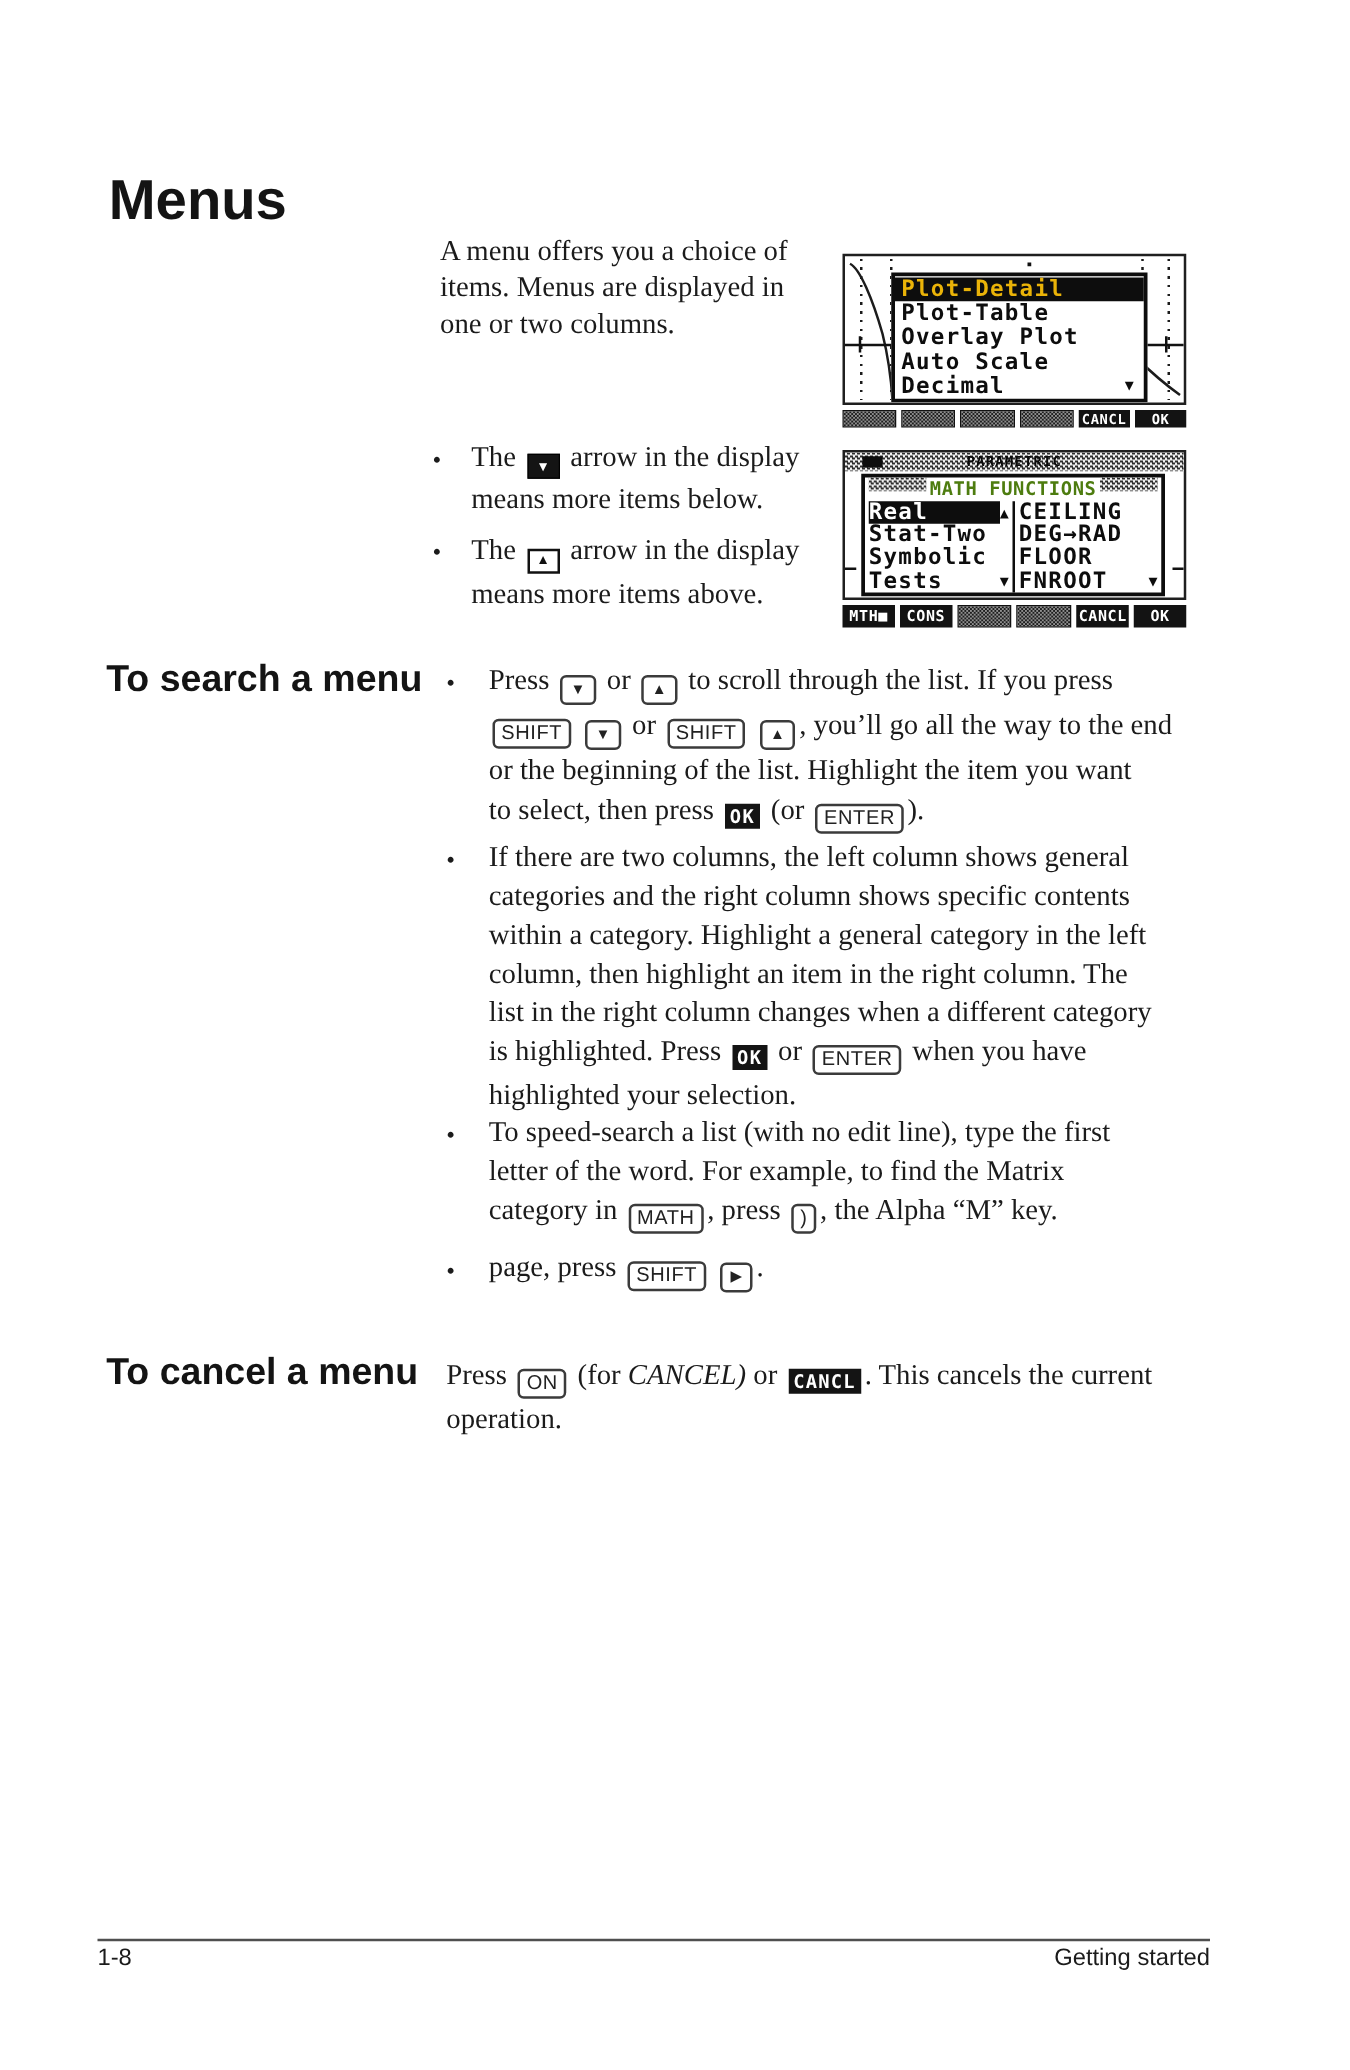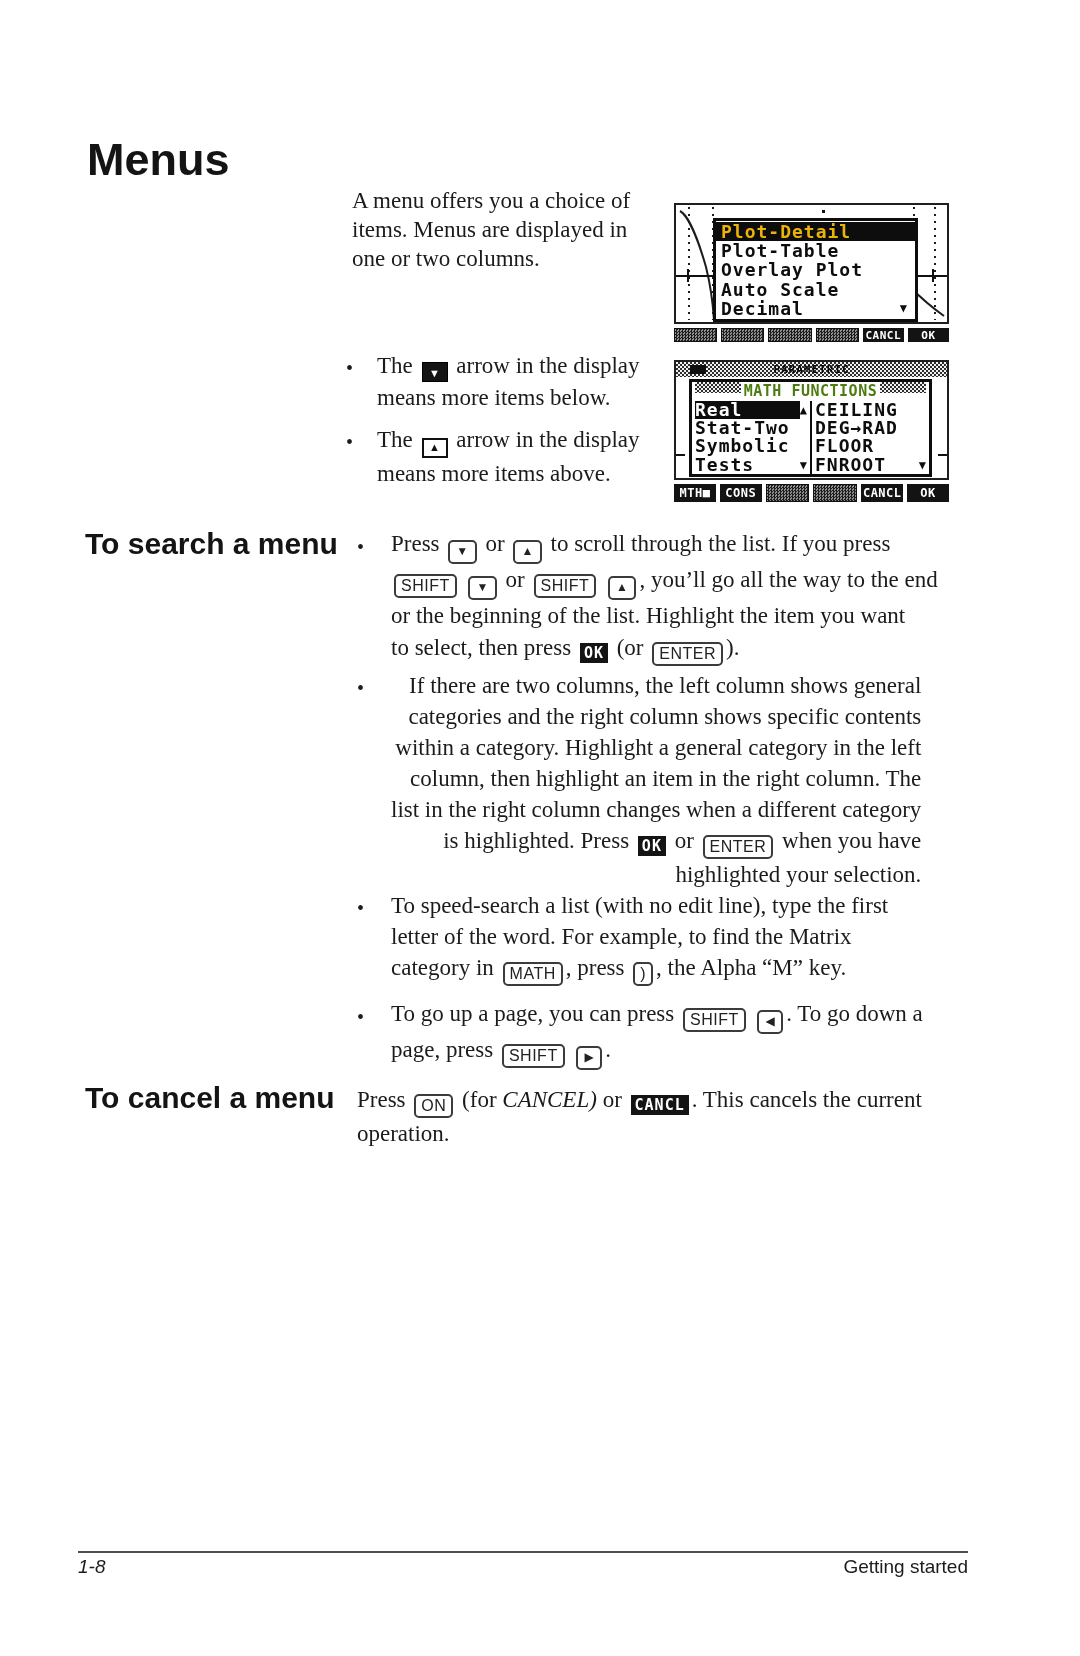--- a/index.html
+++ b/index.html
@@ -91,21 +91,21 @@
               background-size:3px 3px; border:1px solid #111; }
   .sk.lbl { background:#131313; color:#fff; display:flex; align-items:center; justify-content:center;
             font-family:"DejaVu Sans Mono",monospace; font-weight:bold; letter-spacing:.5px; }
   #skrow1 .sk.lbl { font-size:11px; }
   #skrow2 .sk.lbl { font-size:12px; }
 
   
   .footline { position:absolute; left:78px; top:1551px; width:890px; height:2px; background:#4f4f4f; }
   .foot { position:absolute; top:1556px; font-family:"Liberation Sans",sans-serif;
           font-size:19px; color:#1b1b1b; }
-  #foot-left { left:78px;font-style:italic; }
+  #foot-left { left:78px; }
   #foot-right { right:112px; }
 </style>
 </head>
 <body>
 
 <div class="page">
 
   <div id="title" class="h-main">Menus</div>
 
   <div class="tx" style="left:352px; top:186px; line-height:29px;">
@@ -213,38 +213,37 @@
 
   <div id="h-search" class="h-main">To search a menu</div>
 
   <div class="tx bullet" style="left:391px; top:528px; line-height:32px;">
     <div class="line">Press <span class="key akey">▼</span> or <span class="key akey">▲</span> to scroll through the list. If you press</div>
     <div class="line"><span class="key">SHIFT</span> <span class="key akey">▼</span> or <span class="key">SHIFT</span> <span class="key akey">▲</span>, you’ll go all the way to the end</div>
     <div class="line">or the beginning of the list. Highlight the item you want</div>
     <div class="line">to select, then press <span class="badge">OK</span> (or <span class="key">ENTER</span>).</div>
   </div>
 
-  <div class="tx bullet" style="left:391px; top:670px; line-height:31px;text-align:right;">
+  <div class="tx bullet" style="left:391px; top:670px; line-height:31px;">
     <div class="line">If there are two columns, the left column shows general</div>
     <div class="line">categories and the right column shows specific contents</div>
     <div class="line">within a category. Highlight a general category in the left</div>
     <div class="line">column, then highlight an item in the right column. The</div>
     <div class="line">list in the right column changes when a different category</div>
     <div class="line">is highlighted. Press <span class="badge">OK</span> or <span class="key">ENTER</span> when you have</div>
     <div class="line">highlighted your selection.</div>
   </div>
 
   <div class="tx bullet" style="left:391px; top:890px; line-height:31px;">
     <div class="line">To speed-search a list (with no edit line), type the first</div>
     <div class="line">letter of the word. For example, to find the Matrix</div>
     <div class="line">category in <span class="key">MATH</span>, press <span class="key">)</span>, the Alpha “M” key.</div>
   </div>
 
   <div class="tx bullet" style="left:391px; top:998px; line-height:32px;">
-    <div class="line">To go up a page, you can press <span class="key">SHIFT</span> <span class="key akey">◀</span>. To go down a</div>
     <div class="line">page, press <span class="key">SHIFT</span> <span class="key akey">▶</span>.</div>
   </div>
 
   <div id="h-cancel" class="h-main">To cancel a menu</div>
 
   <div class="tx" style="left:357px; top:1084px; line-height:32px;">
     <div class="line">Press <span class="key">ON</span> (for <span class="it">CANCEL)</span> or <span class="badge">CANCL</span>. This cancels the current</div>
     <div class="line">operation.</div>
   </div>
 

